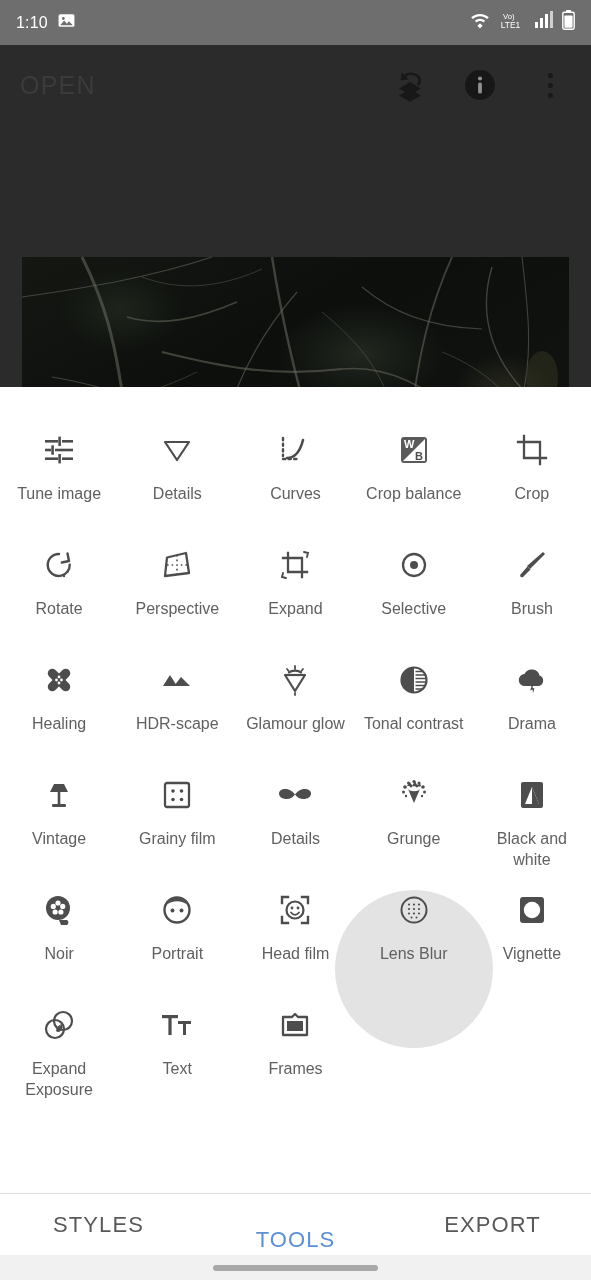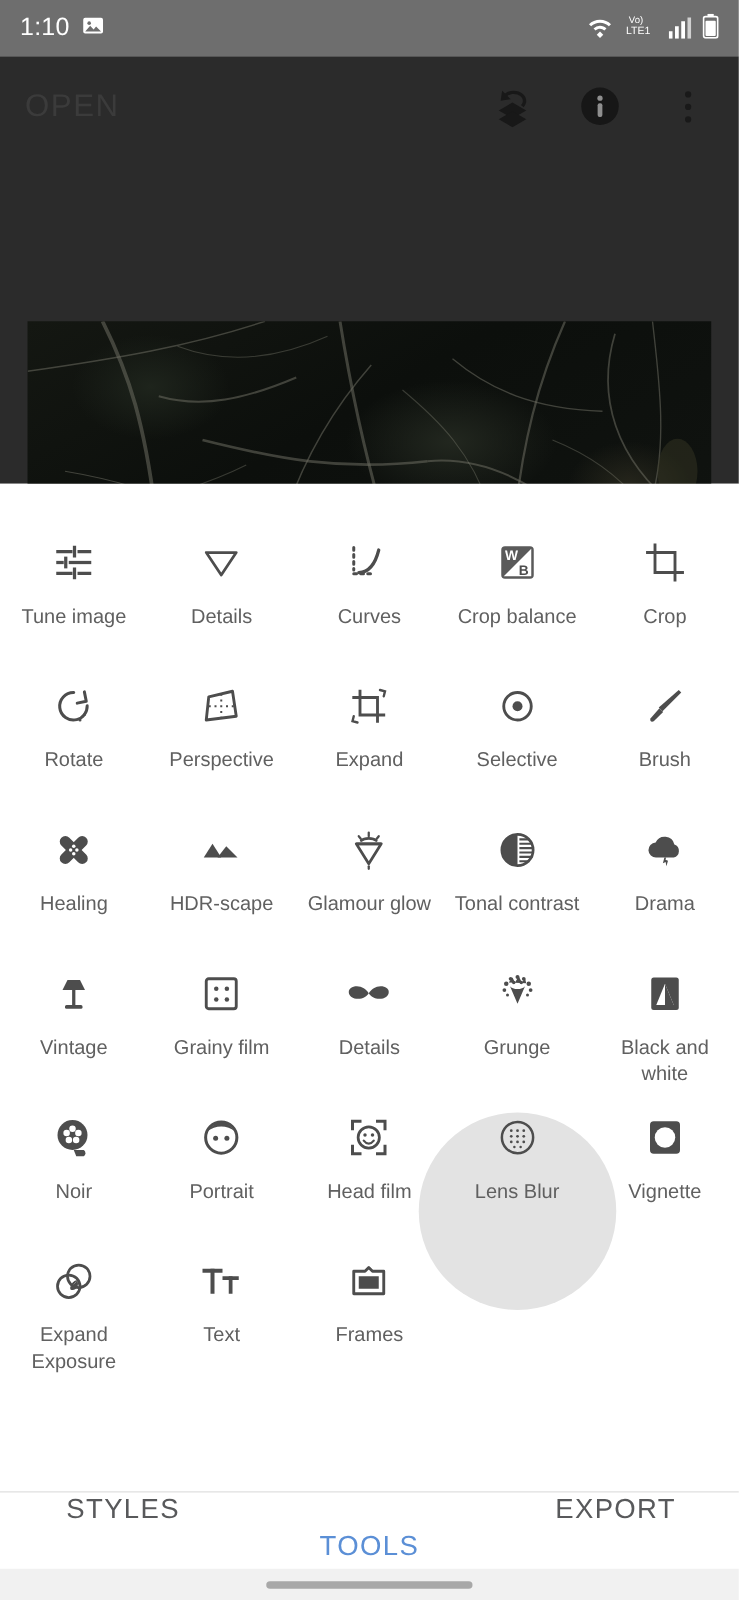--- a/index.html
+++ b/index.html
@@ -11,22 +11,22 @@
     position:relative;
   }
 
   
   #status-bar{
     position:absolute; top:0; left:0; width:591px; height:45px;
     background:#6e6e6e; display:flex; align-items:center;
     justify-content:space-between; padding:0 16px;
   }
   .sb-left{ display:flex; align-items:center; gap:9px; }
-  .sb-time{ color:#ffffff; font-size:20px; letter-spacing:.2px; }
-  .sb-right{ display:flex; align-items:flex-end; gap:9px; }
+  .sb-time{ color:#ffffff; font-size:16px; letter-spacing:.2px; }
+  .sb-right{ display:flex; align-items:flex-start; gap:9px; }
   .sb-ico{ display:block; }
 
   
   #app-header{
     position:absolute; top:45px; left:0; width:591px; height:342px;
     background:#2b2b2b;
   }
   #toolbar{
     position:absolute; top:0; left:0; width:591px; height:80px;
     display:flex; align-items:center; padding:0 20px;
@@ -81,21 +81,21 @@
   #ripple{
     position:absolute; z-index:1;
     left:335px; top:503px; width:158px; height:158px;
     border-radius:50%; background:#e3e3e3;
   }
 
   
   #bottom-tabs{
     position:absolute; top:1193px; left:0; width:591px; height:62px;
     background:#ffffff; border-top:1px solid #e0e0e0;
-    display:flex; align-items:flex-start;
+    display:flex; align-items:center;
   }
   .tab{
     flex:1; text-align:center; font-size:22px;
     letter-spacing:1.1px; color:#58595b;
   }
   .tab.active{ color:#5b8fd6;margin-top:30px; }
 
   
   #gesture-bar{
     position:absolute; top:1255px; left:0; width:591px; height:25px;

